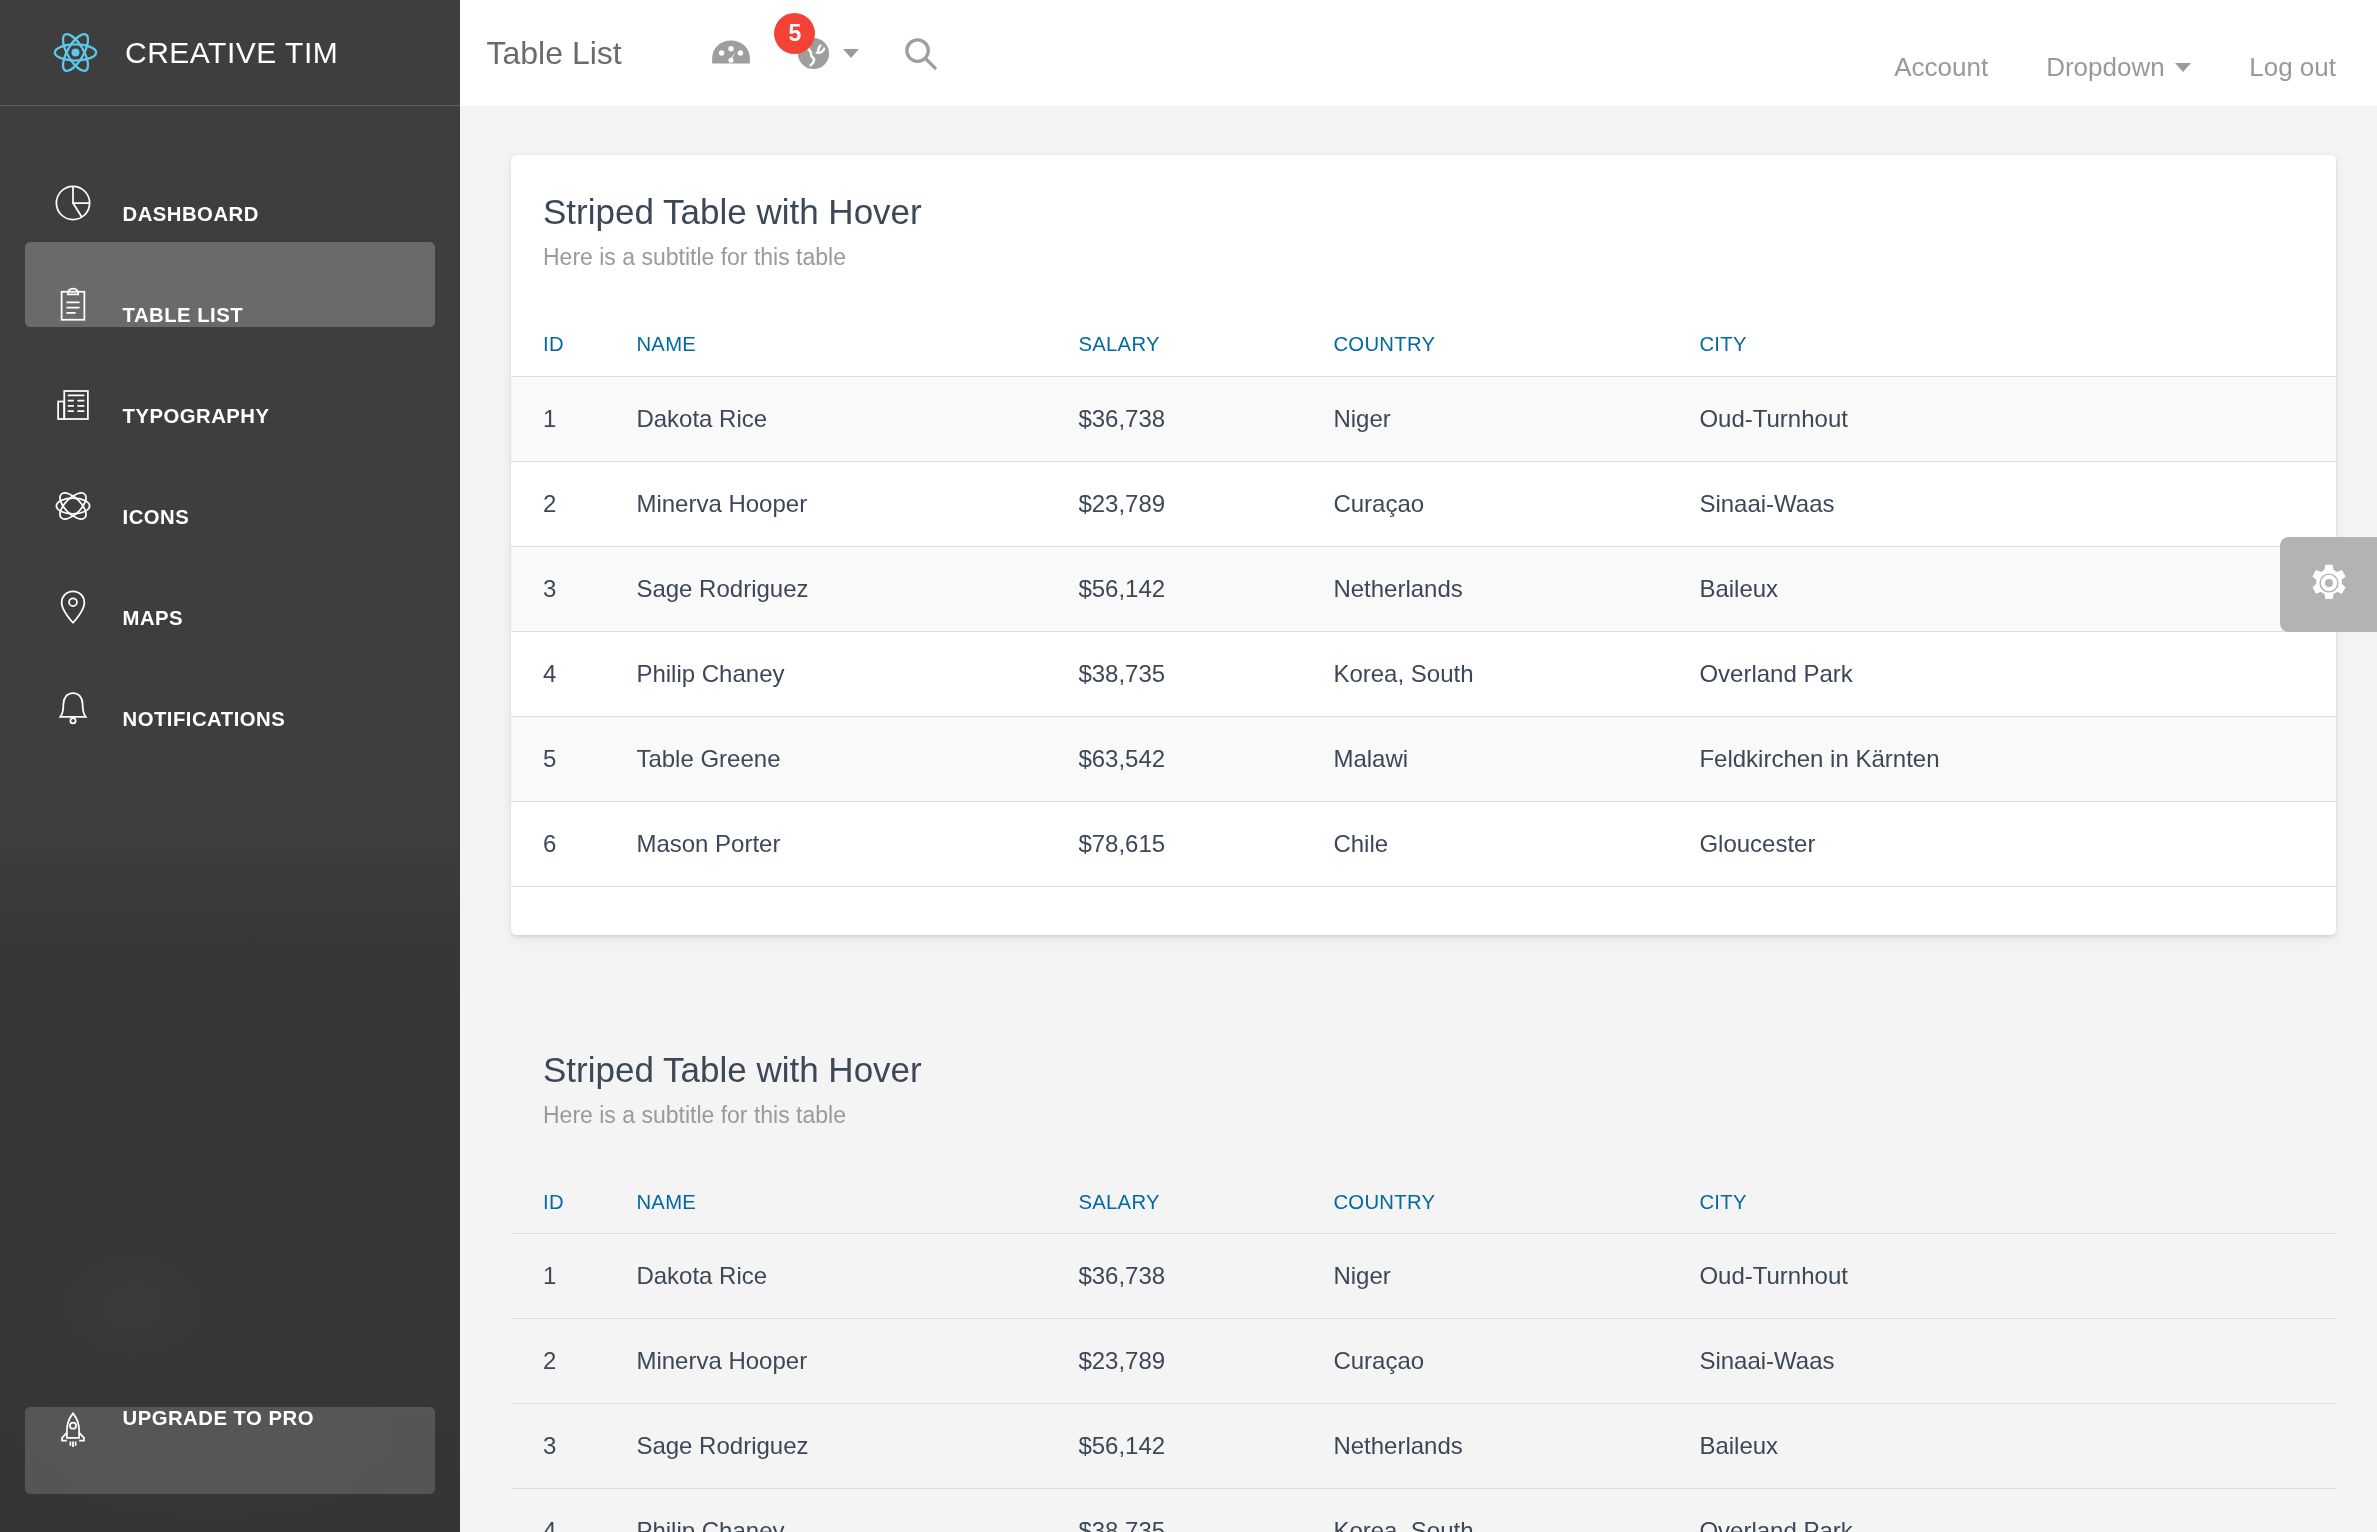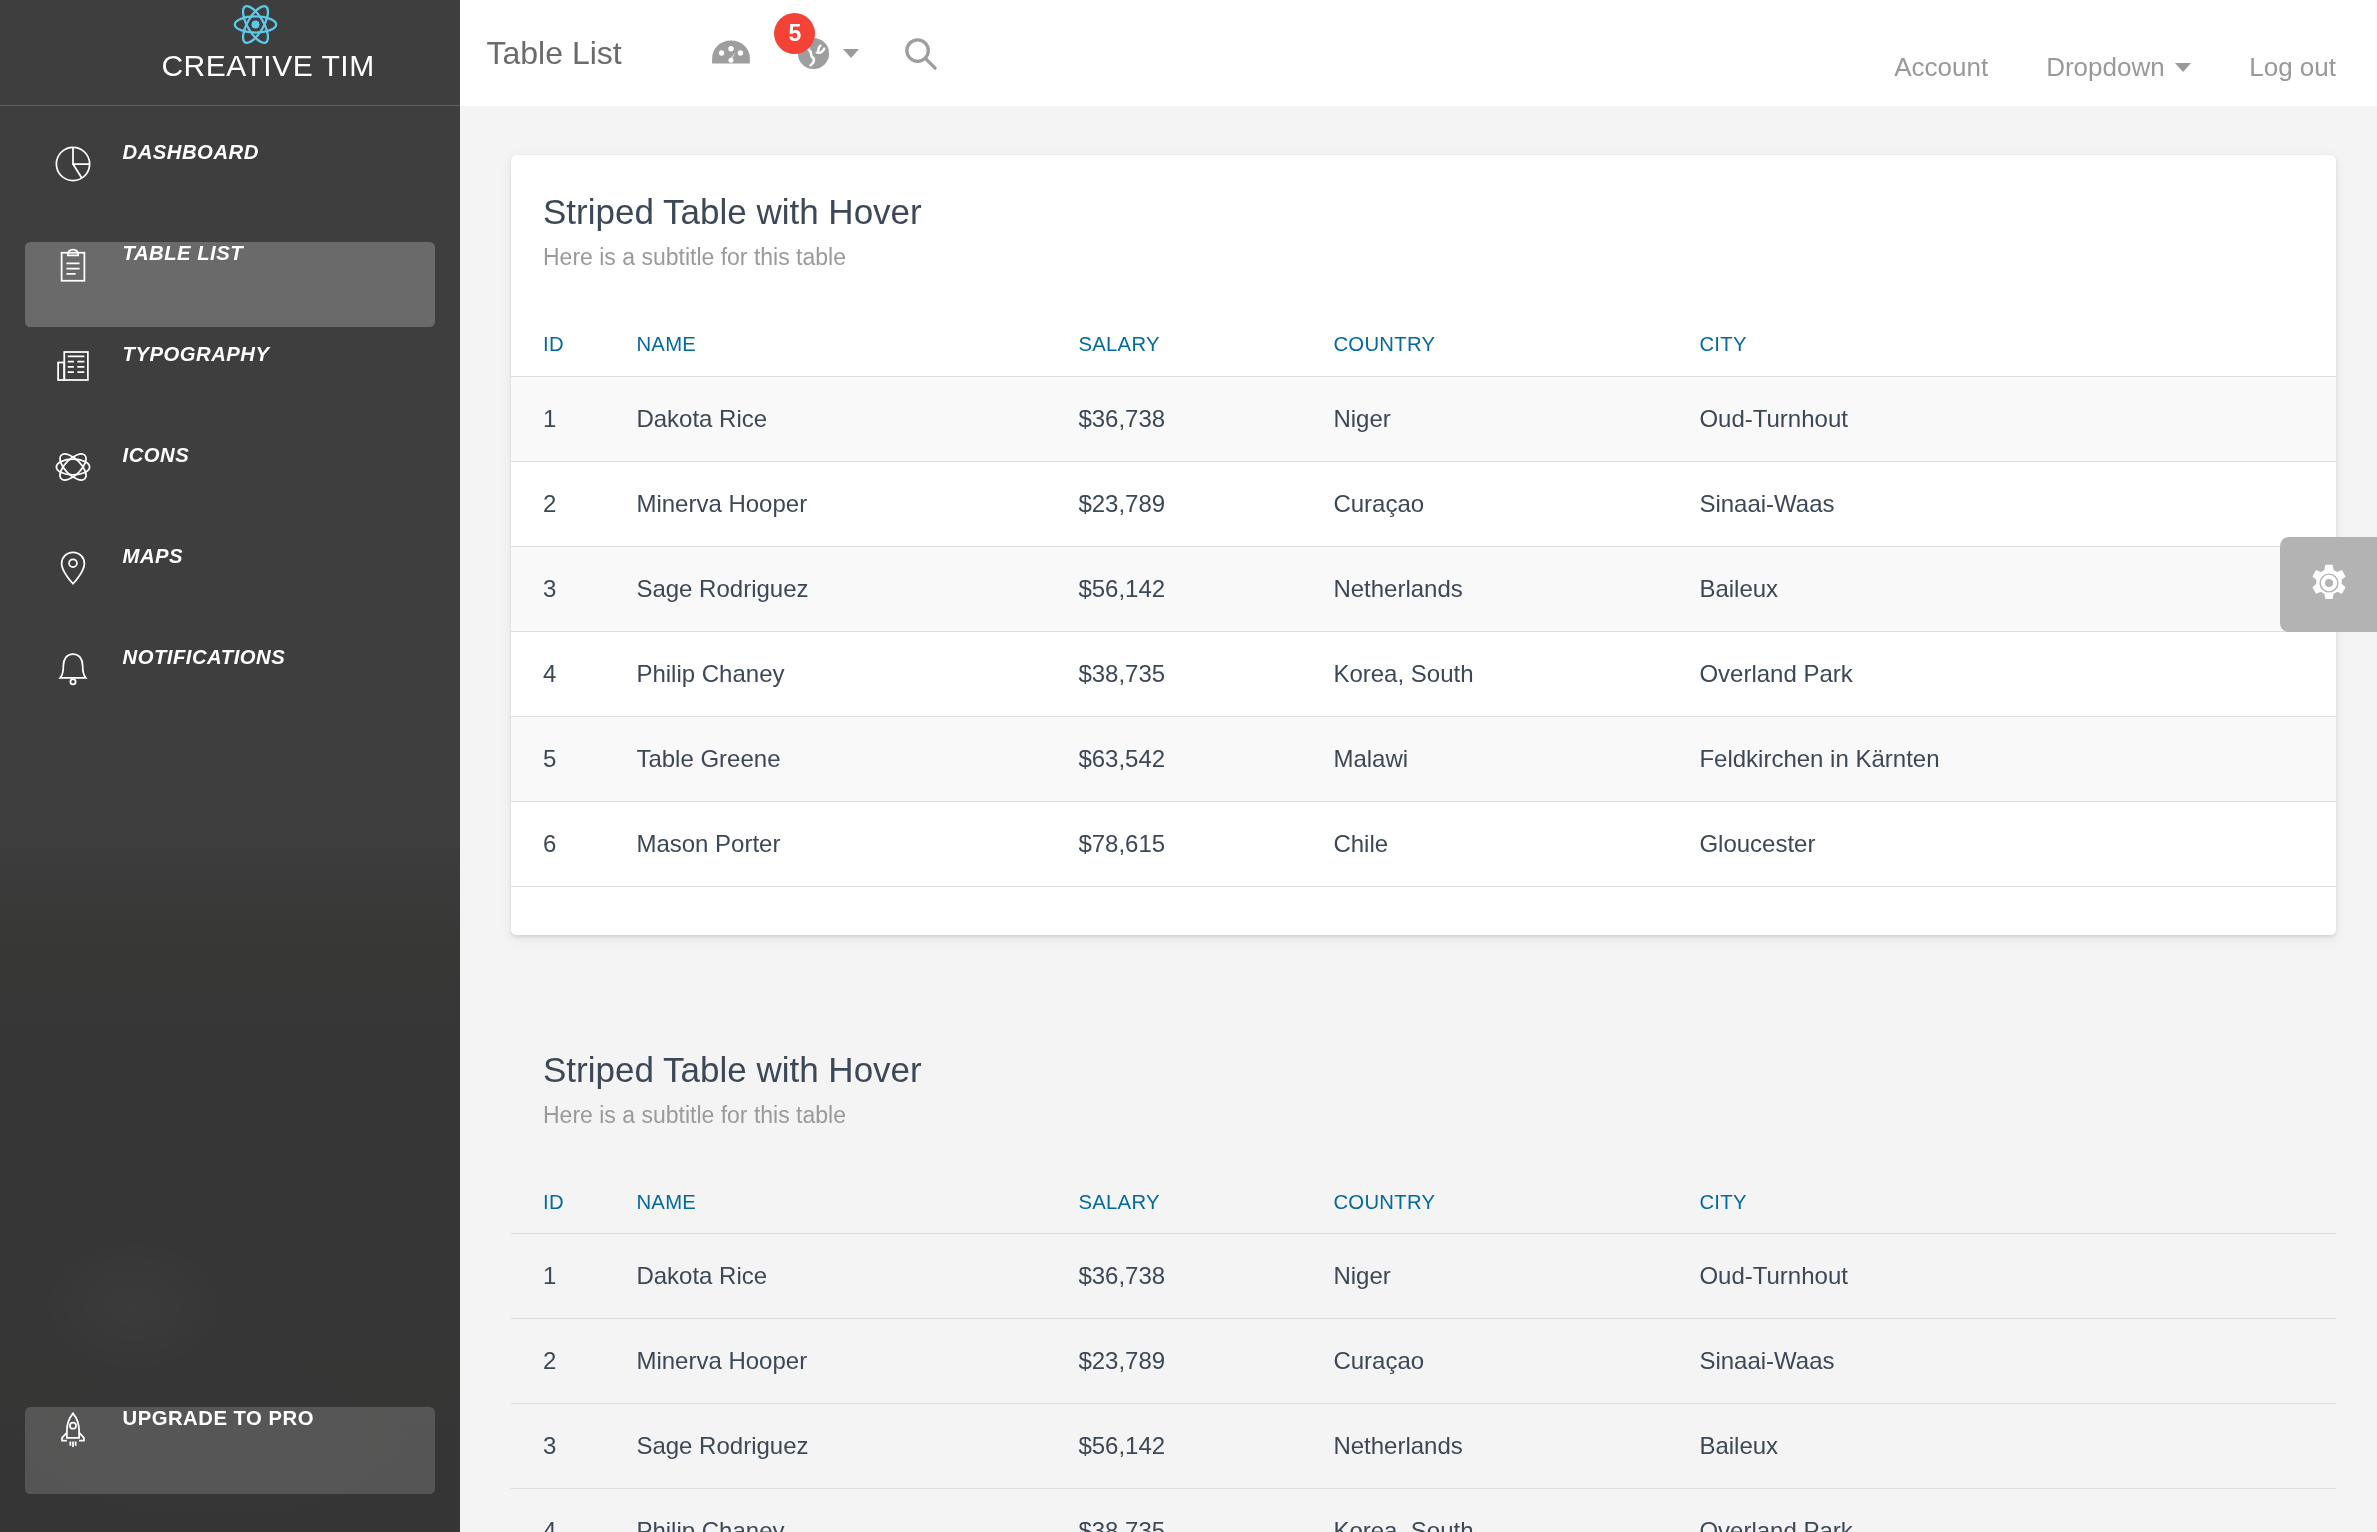--- a/index.html
+++ b/index.html
@@ -74,41 +74,39 @@
     z-index: 5;
     height: 100%;
   }
 
   .logo-area {
     height: 106px;
     display: flex;
     align-items: center;
     padding-left: 51px;
     border-bottom: 0.9px solid rgba(255,255,255,0.18);
-    flex-direction: column;
   }
   .logo-icon { width: 49px; height: 49px; flex: 0 0 49px; }
   .logo-text {
     margin-left: 25px;
     color: #ffffff;
     font-size: 30px;
     letter-spacing: 0.5px;
     font-weight: 400;
   }
 
   .nav { padding-top: 35px; }
   .nav-item {
     display: flex;
-    align-items: flex-start;
+    align-items: flex-end;
     height: 85px;
     margin: 0 25px 16px 25px;
     padding-left: 25px;
     border-radius: 5.3px;
     cursor: pointer;
-    font-style: italic;
   }
   .nav-item.active { background: rgba(255,255,255,0.23); }
   .nav-icon {
     width: 46px; height: 46px;
     flex: 0 0 46px;
     display: flex; align-items: center; justify-content: center;
   }
   .nav-label {
     margin-left: 26.5px;
     color: #ffffff;

